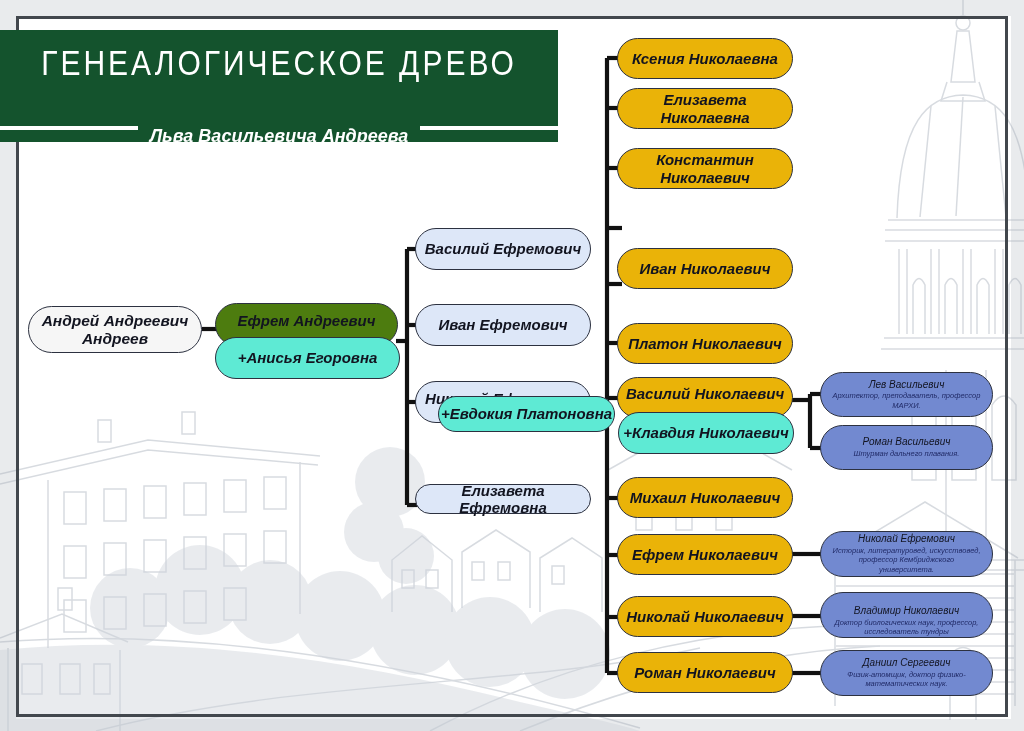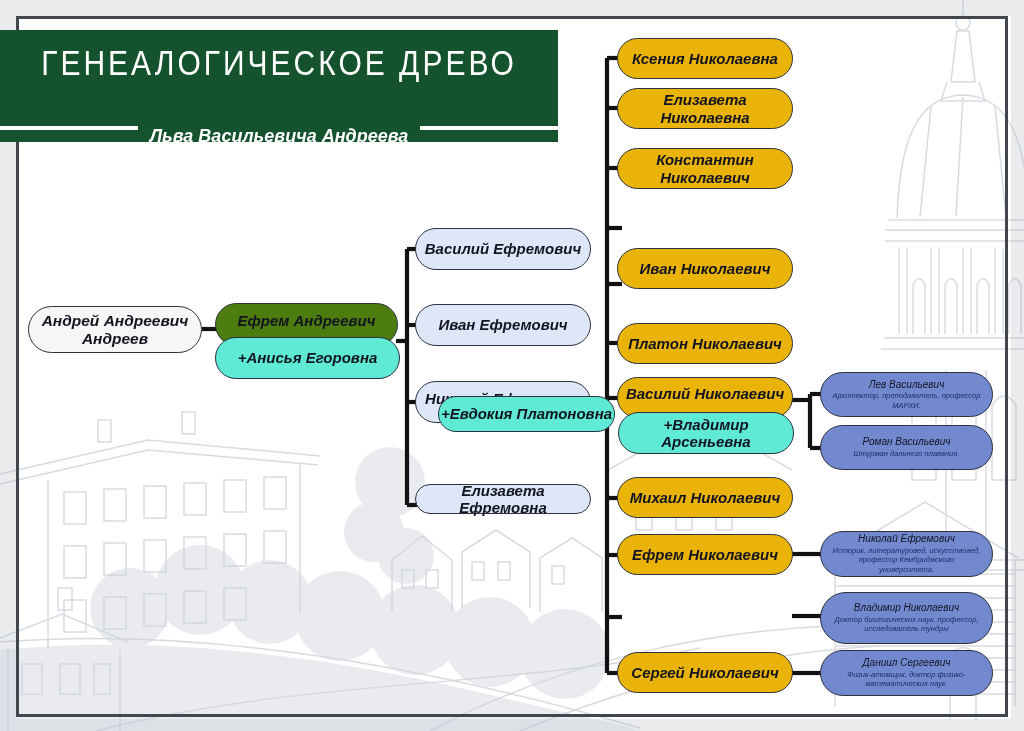--- a/index.html
+++ b/index.html
@@ -229,38 +229,39 @@
   <div class="pill g3 has-spouse" style="left:415px;top:381px;width:176px;height:42px;">Николай Ефремович</div>
   <div class="pill spouse" style="left:416px;top:396px;width:177px;height:36px;margin-left:22px;">+Евдокия Платоновна</div>
   <div class="pill g3" style="left:415px;top:484px;width:176px;height:30px;">Елизавета Ефремовна</div>
 
   <div class="pill g4" style="left:617px;top:38px;width:176px;height:41px;">Ксения Николаевна</div>
   <div class="pill g4" style="left:617px;top:88px;width:176px;height:41px;">Елизавета Николаевна</div>
   <div class="pill g4" style="left:617px;top:148px;width:176px;height:41px;">Константин Николаевич</div>
   <div class="pill g4" style="left:617px;top:248px;width:176px;height:41px;">Иван Николаевич</div>
   <div class="pill g4" style="left:617px;top:323px;width:176px;height:41px;">Платон Николаевич</div>
   <div class="pill g4 has-spouse" style="left:617px;top:377px;width:176px;height:41px;">Василий Николаевич</div>
-  <div class="pill spouse" style="left:618px;top:412px;width:176px;height:42px;">+Владимир Арсеньевна</div>
+  <div class="pill spouse" style="left:618px;top:412px;width:176px;height:42px;">+Клавдия Николаевич</div>
   <div class="pill g4" style="left:617px;top:477px;width:176px;height:41px;">Михаил Николаевич</div>
   <div class="pill g4" style="left:617px;top:534px;width:176px;height:41px;">Ефрем Николаевич</div>
-  <div class="pill g4" style="left:617px;top:652px;width:176px;height:41px;">Сергей Николаевич</div>
+  <div class="pill g4" style="left:617px;top:596px;width:176px;height:41px;">Николай Николаевич</div>
+  <div class="pill g4" style="left:617px;top:652px;width:176px;height:41px;">Роман Николаевич</div>
 
   <div class="pill g5" style="left:820px;top:372px;width:173px;height:45px;">
     <span class="nm">Лев Васильевич</span>
     <span class="occ">Архитектор, преподаватель, профессор МАРХИ.</span>
   </div>
   <div class="pill g5" style="left:820px;top:425px;width:173px;height:45px;">
     <span class="nm">Роман Васильевич</span>
     <span class="occ">Штурман дальнего плавания.</span>
   </div>
   <div class="pill g5" style="left:820px;top:531px;width:173px;height:46px;">
     <span class="nm">Николай Ефремович</span>
     <span class="occ">Историк, литературовед, искусствовед, профессор Кембриджского университета.</span>
   </div>
-  <div class="pill g5" style="left:820px;top:592px;width:173px;height:52px;">
+  <div class="pill g5" style="left:820px;top:592px;width:173px;height:46px;justify-content:flex-end;">
     <span class="nm">Владимир Николаевич</span>
     <span class="occ">Доктор биологических наук, профессор, исследователь тундры</span>
   </div>
   <div class="pill g5" style="left:820px;top:650px;width:173px;height:46px;">
     <span class="nm">Даниил Сергеевич</span>
     <span class="occ">Физик-атомщик, доктор физико-математических наук.</span>
   </div>
 
 </div>
 

